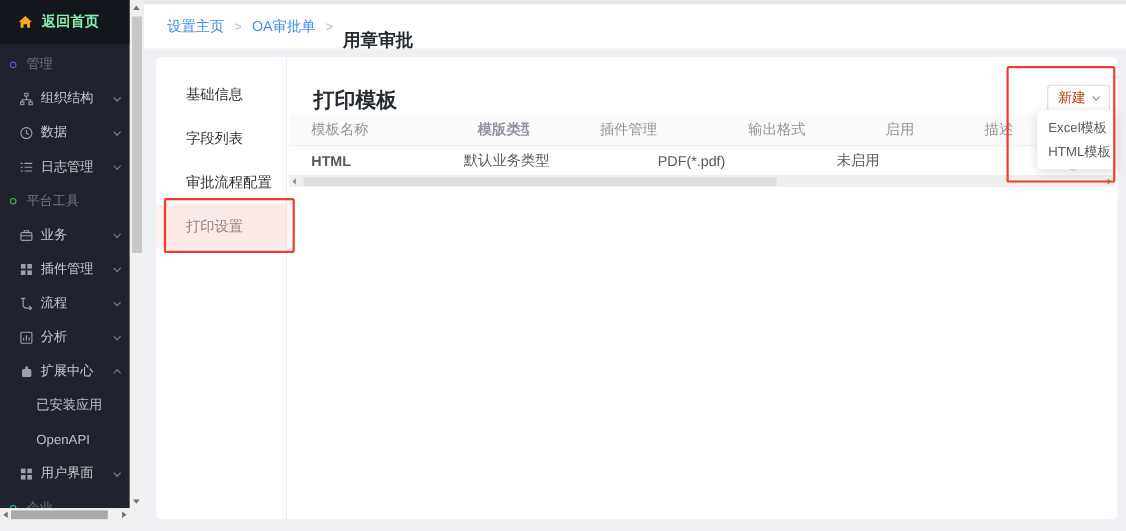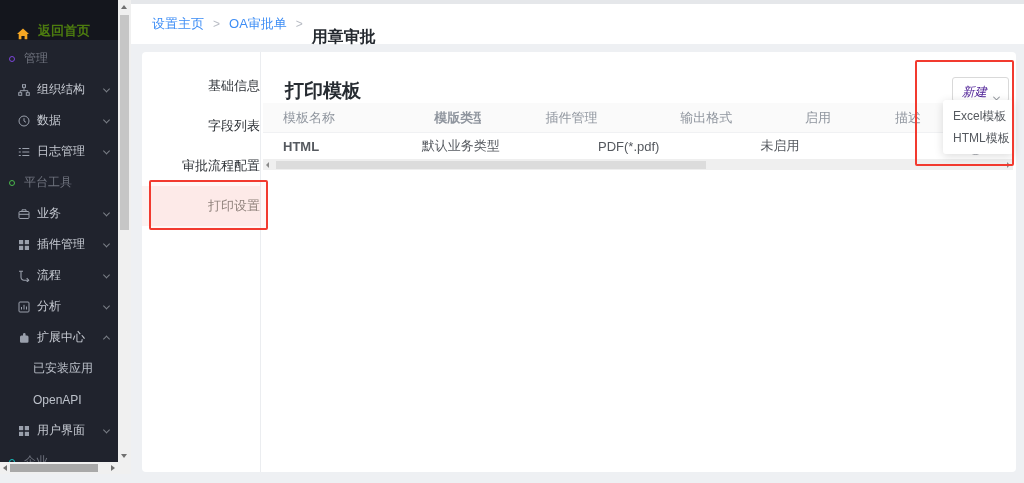--- a/index.html
+++ b/index.html
@@ -7,22 +7,22 @@
   body {
     position:relative;
     background:#eef0f3;
     font-family:"Liberation Sans", sans-serif;
     overflow:hidden;
     color:#333;
   }
 
   
   .sidebar { position:absolute; left:0; top:0; width:118px; height:462px; background:#20232d; overflow:hidden; }
-  .sb-header { height:40px; background:#14161d; display:flex; align-items:flex-end; padding-left:16px; gap:8px;
-               color:#4d7c0f; font-size:13px; font-weight:bold; }
+  .sb-header { height:40px; background:#14161d; display:flex; align-items:center; padding-left:16px; gap:8px;
+               color:#86efac; font-size:13px; font-weight:bold; }
   .sb-list { padding-top:3px; }
   .sb-item { height:31px; display:flex; align-items:center; gap:7px; padding-left:18px;
              position:relative; font-size:12px; color:#c6cad2; cursor:pointer; white-space:nowrap; }
   .sb-item.section { padding-left:9px; gap:9px; color:#70747f; }
   .sb-item.sub { padding-left:33px; color:#bcc1ca; }
   .bullet { width:6px; height:6px; border-radius:50%; border:1.5px solid #999; flex:0 0 auto; }
   .b-purple { border-color:#7a45d8; }
   .b-green  { border-color:#49b84c; }
   .b-teal   { border-color:#13c2c2; }
   .sb-icon { width:12px; height:12px; flex:0 0 auto; display:flex; }
@@ -47,28 +47,28 @@
   .topstrip { position:absolute; left:131px; top:0; width:893px; height:4px; background:#e5e7ea; }
   .crumbbar { position:absolute; left:131px; top:4px; width:893px; height:40px; background:#ffffff;
               display:flex; align-items:center; padding-left:21px; gap:9px; }
   .crumb-link { color:#3d8df5; font-size:13px; cursor:pointer; }
   .crumb-sep { color:#b8bcc4; font-size:12px; }
   .crumb-current { color:#24292f; font-size:16px; font-weight:bold;margin-top:27px; }
 
   
   .card { position:absolute; left:142px; top:52px; width:874px; height:420px; background:#ffffff; border-radius:4px; }
   .tabs-col { position:absolute; left:0; top:0; width:119px; height:100%; border-right:1px solid #ebedf0; padding-top:14px; }
-  .tab { height:40px; display:flex; align-items:center; padding-left:27px; font-size:13px; color:#2f3338; cursor:pointer; white-space:nowrap;justify-content:flex-end; }
+  .tab { height:40px; display:flex; align-items:center; padding-left:27px; font-size:13px; color:#2f3338; cursor:pointer; white-space:nowrap; }
   .tab.active { background:#fdf2f1; color:#8c8680; }
 
   .panel-title { position:absolute; left:143px; top:26px; font-size:19px; font-weight:bold; color:#262b31; }
 
   .new-btn { position:absolute; left:810px; top:25px; height:25px; padding:0 9px;
              background:#fff; border:1px solid #d9d9d9; border-radius:3px;
-             display:flex; align-items:flex-end; gap:7px; font-size:12.5px; color:#4c1d95; cursor:pointer;font-style:italic; }
+             display:flex; align-items:center; gap:7px; font-size:12.5px; color:#c2410c; cursor:pointer; }
   .btn-chev { width:5px; height:5px; border-right:1px solid #8a8f96; border-bottom:1px solid #8a8f96;
               transform:rotate(45deg) translate(-1px,-1px); }
 
   .thead, .trow { position:absolute; left:121px; width:750px; display:flex; align-items:center; font-size:13px;gap:44px; }
   .thead { top:51px; height:30px; background:#fafafa; border-bottom:1px solid #f0f1f3; color:#8f959e; }
   .trow  { top:81px; height:26px; color:#55595f; }
   .c1 { width:174px; } .c2 { width:103px;font-weight:bold; } .c3 { width:145px; } .c4 { width:112px; }
   .c5 { width:81px;text-align:right; }  .c6 { width:65px; }  .c7 { width:70px; }
   .cell { padding-left:20px; white-space:nowrap; overflow:hidden; }
 

